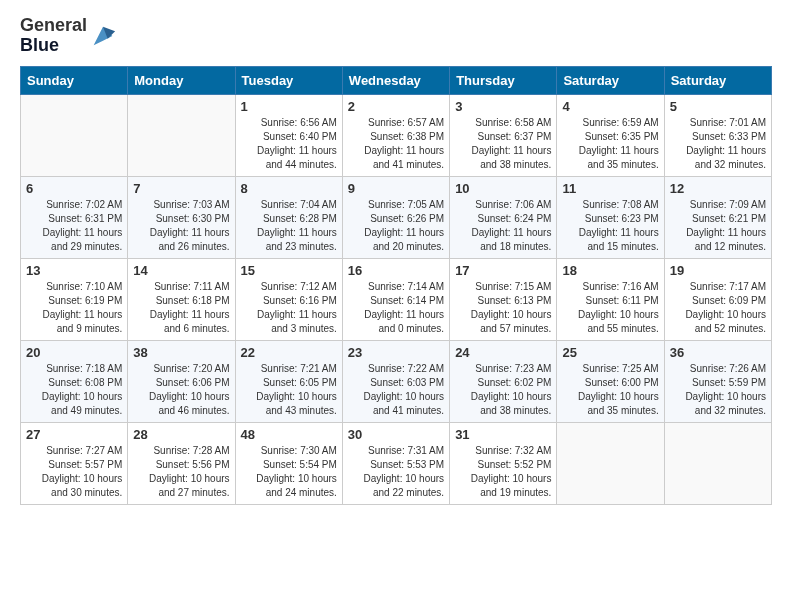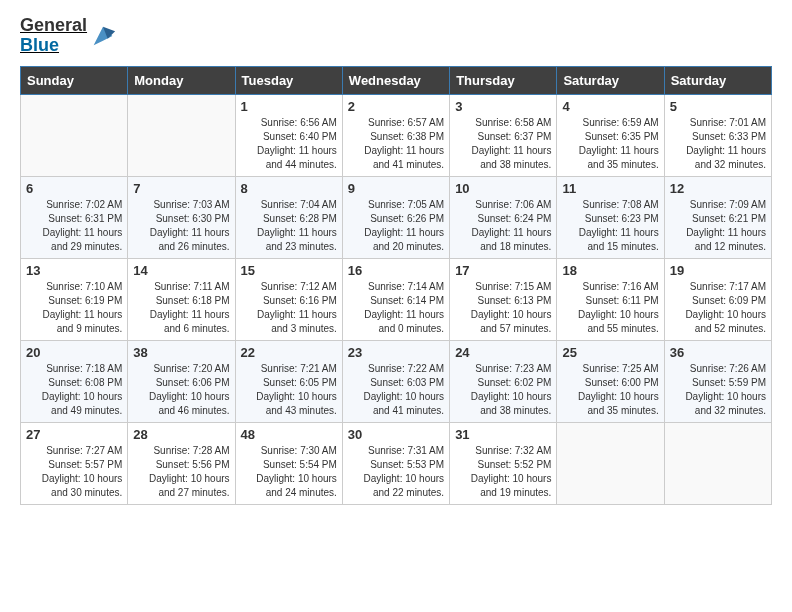--- a/index.html
+++ b/index.html
@@ -20,31 +20,30 @@
       margin-bottom: 10px;
     }
     .logo {
       display: flex;
       align-items: center;
     }
     .logo-text {
       display: flex;
       flex-direction: column;
       line-height: 1.1;
-      text-decoration: underline;
     }
     .logo-general {
       font-size: 18px;
       font-weight: bold;
       color: #333;
     }
     .logo-blue {
       font-size: 18px;
       font-weight: bold;
-      color: #0369a1;
+      color: #0f172a;
     }
     .logo-icon {
       width: 28px;
       height: 28px;
       margin-left: 2px;
     }
     .title-section {
       text-align: right;
     }
     .month-title {
@@ -56,21 +55,21 @@
       font-size: 14px;
       color: #555;
       margin-top: 2px;
     }
     .calendar {
       width: 100%;
       border-collapse: collapse;
       border: 1px solid #ccc;
     }
     .calendar th {
-      background-color: #404040;
+      background-color: #0369a1;
       color: #fff;
       text-align: left;
       padding: 6px 6px;
       font-size: 13px;
       font-weight: bold;
       border: 1px solid #3a7ab0;
     }
     .calendar td {
       width: 14.28%;
       vertical-align: top;

